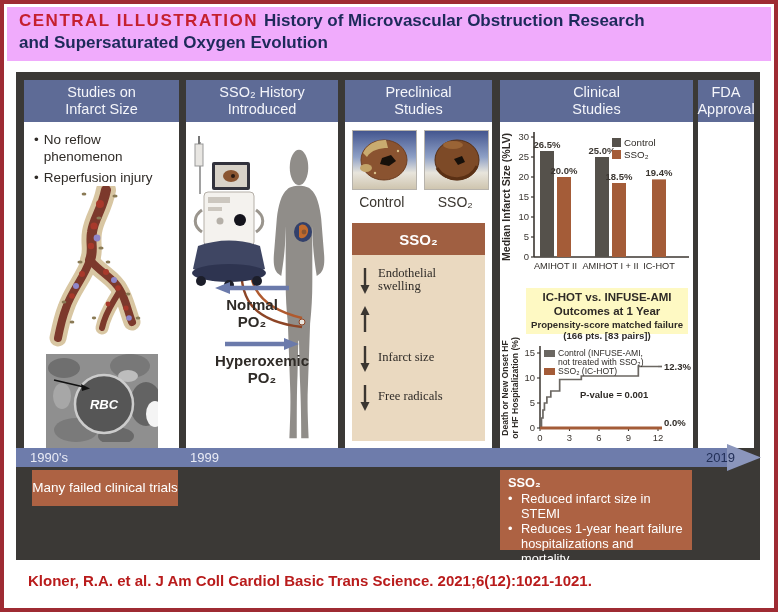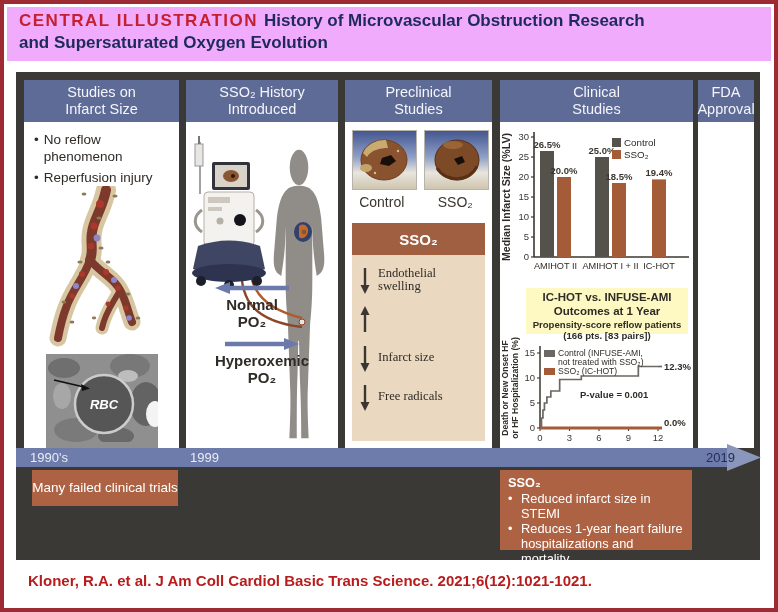--- a/index.html
+++ b/index.html
@@ -331,21 +331,21 @@
             <text x="159" y="50.400000000000006" text-anchor="middle" class="vlabel">19.4%</text>
             <text x="159" y="143" text-anchor="middle" class="cat">IC-HOT</text>
             <rect x="112" y="12" width="9" height="9" fill="#55514b"></rect>
             <text x="124" y="20" class="leg">Control</text>
             <rect x="112" y="24" width="9" height="9" fill="#a45c38"></rect>
             <text x="124" y="32" class="leg">SSO₂</text>
           </svg>
         <div class="ic-title">
           <div class="t1">IC-HOT vs. INFUSE-AMI</div>
           <div class="t1">Outcomes at 1 Year</div>
-          <div class="t2">Propensity-score reflow patients</div>
+          <div class="t2">Propensity-score matched failure</div>
           <div class="t2">(166 pts. [83 pairs])</div>
         </div>
         <svg id="line-chart" width="193" height="114" style="position:absolute;left:0;top:212px;">
             <line x1="40" y1="12" x2="40" y2="94" stroke="#3b3631" stroke-width="1.5"></line>
             <line x1="40" y1="94" x2="162" y2="94" stroke="#3b3631" stroke-width="1.5"></line>
             <line x1="37" y1="94" x2="40" y2="94" stroke="#3b3631" stroke-width="1.1"></line>
             <text x="35" y="97" text-anchor="end" class="tick">0</text>
             <line x1="37" y1="69" x2="40" y2="69" stroke="#3b3631" stroke-width="1.1"></line>
             <text x="35" y="72" text-anchor="end" class="tick">5</text>
             <line x1="37" y1="44" x2="40" y2="44" stroke="#3b3631" stroke-width="1.1"></line>

